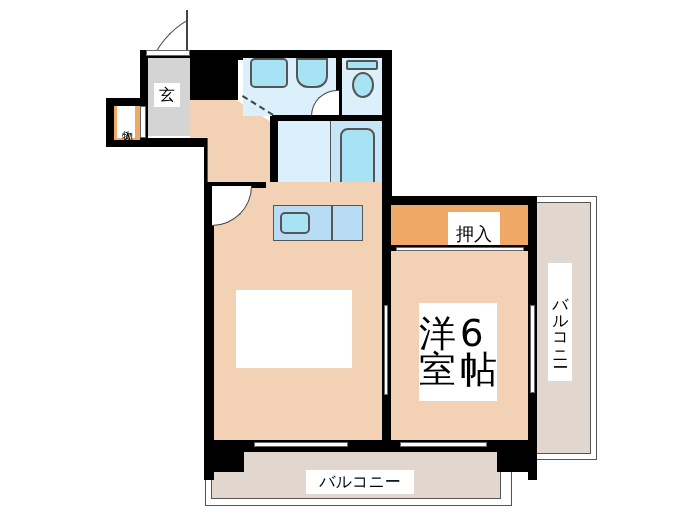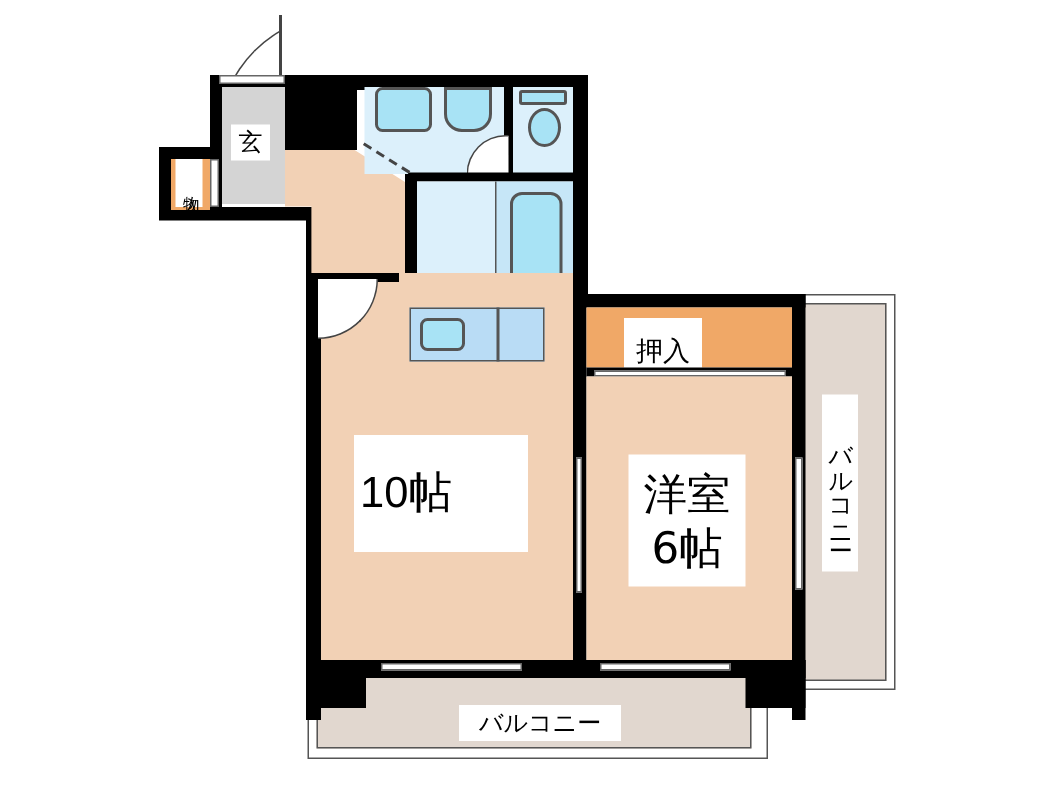--- a/index.html
+++ b/index.html
@@ -68,30 +68,29 @@
 <div class="abs fixture" style="left:340px;top:128px;width:35px;height:64px;border-radius:8px;"></div>
 <div class="abs" style="left:243px;top:95px;width:36px;height:2px;border-top:2px dashed #444;transform:rotate(32deg);transform-origin:0 0;"></div>
 
 <div class="abs floor" style="left:214px;top:182px;width:168px;height:258px;"></div>
 <div class="abs wall" style="left:204px;top:182px;width:62px;height:6px;"></div>
 <div class="abs door-arc" style="left:212px;top:186px;width:40px;height:40px;border-radius:0 0 40px 0;border-left:none;border-top:none;"></div>
 <div class="abs" style="left:273px;top:205px;width:90px;height:36px;background:#b9dcf5;border:1.5px solid #555;"></div>
 <div class="abs" style="left:331px;top:205px;width:1.5px;height:36px;background:#555;"></div>
 <div class="abs fixture" style="left:280px;top:212px;width:30px;height:22px;"></div>
 <div class="abs lbl" style="left:236px;top:290px;width:116px;height:78px;flex-direction:column;align-items:flex-start;padding-left:4px;font-size:29px;line-height:36px;font-family:'Liberation Sans',sans-serif;">
-  <span>10帖</span>
 </div>
 
 <div class="abs closet" style="left:391px;top:205px;width:137px;height:40px;"></div>
-<div class="abs lbl" style="left:416px;top:212px;width:52px;height:44px;font-size:18px;">押入</div>
+<div class="abs lbl" style="left:448px;top:212px;width:52px;height:44px;font-size:18px;">押入</div>
 <div class="abs wall" style="left:391px;top:245px;width:137px;height:6px;"></div>
 <div class="abs window" style="left:396px;top:247px;width:128px;height:4px;"></div>
 
 <div class="abs floor" style="left:391px;top:251px;width:137px;height:189px;"></div>
-<div class="abs lbl" style="left:419px;top:303px;width:78px;height:88px;flex-direction:column;font-size:29px;line-height:36px;">
+<div class="abs lbl" style="left:419px;top:303px;width:78px;height:98px;flex-direction:row;font-size:37px;line-height:36px;">
   <span>洋室</span>
   <span>6帖</span>
 </div>
 
 <div class="abs window" style="left:384px;top:305px;width:4px;height:90px;"></div>
 <div class="abs window" style="left:530px;top:305px;width:5px;height:88px;"></div>
 <div class="abs window" style="left:254px;top:442px;width:94px;height:5px;"></div>
 <div class="abs window" style="left:400px;top:442px;width:87px;height:5px;"></div>
 
 <div class="abs lbl" style="left:306px;top:470px;width:108px;height:24px;font-size:16px;">バルコニー</div>

